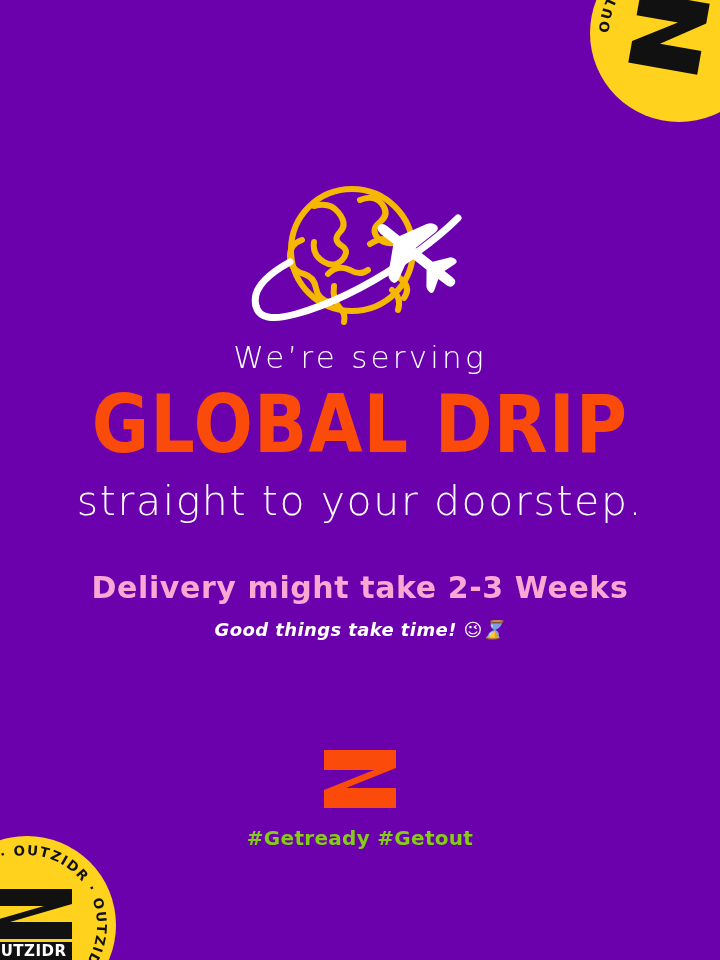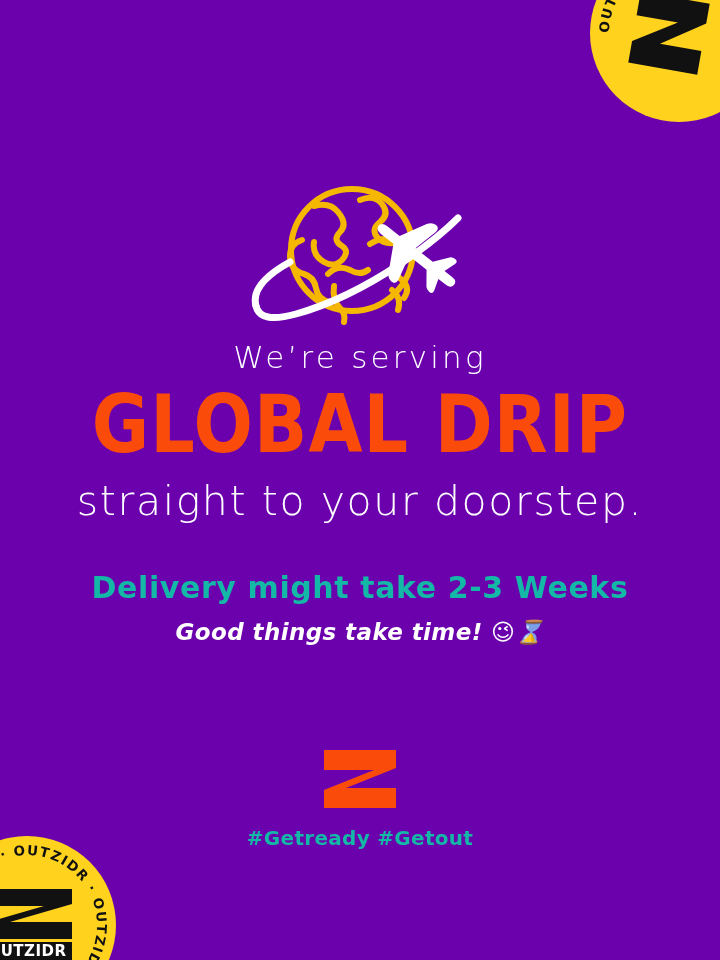--- a/index.html
+++ b/index.html
@@ -51,35 +51,35 @@
     font-size:66px; font-weight:bold; letter-spacing:1px;
     line-height:1.02; margin-top:8px;
     transform:scaleX(1.06) scaleY(1.22); transform-origin:center top;
   }
   .subline {
     color:#ffffff; font-size:41px; font-weight:300; letter-spacing:1.6px;
     font-family:"DejaVu Sans", sans-serif; margin-top:27px; line-height:1.15;
   }
 
   .delivery {
-    color:#14b8a6; font-family:"DejaVu Sans", sans-serif;
+    color:#f9a8d4; font-family:"DejaVu Sans", sans-serif;
     font-size:30px; font-weight:bold; letter-spacing:0.6px;
     margin-top:45px; line-height:1.2;
   }
   .tagline {
     color:#ffffff; font-family:"DejaVu Sans", sans-serif;
-    font-size:23px; font-weight:bold; font-style:italic; letter-spacing:0.4px;
+    font-size:18px; font-weight:bold; font-style:italic; letter-spacing:0.4px;
     margin-top:13px; line-height:1.2;
   }
 
   
   .footer { position:absolute; left:0; right:0; top:748px; text-align:center; }
   .foot-z { width:80px; height:62px; display:block; margin:0 auto; }
   .hashtags {
-    color:#14b8a6; font-family:"DejaVu Sans", sans-serif;
+    color:#84cc16; font-family:"DejaVu Sans", sans-serif;
     font-size:20px; font-weight:bold; letter-spacing:0.3px; margin-top:16px;
   }
 </style>
 </head>
 <body>
 
 <div class="poster">
 
   <div class="badge badge-tr">
     <div class="badge-ring">

